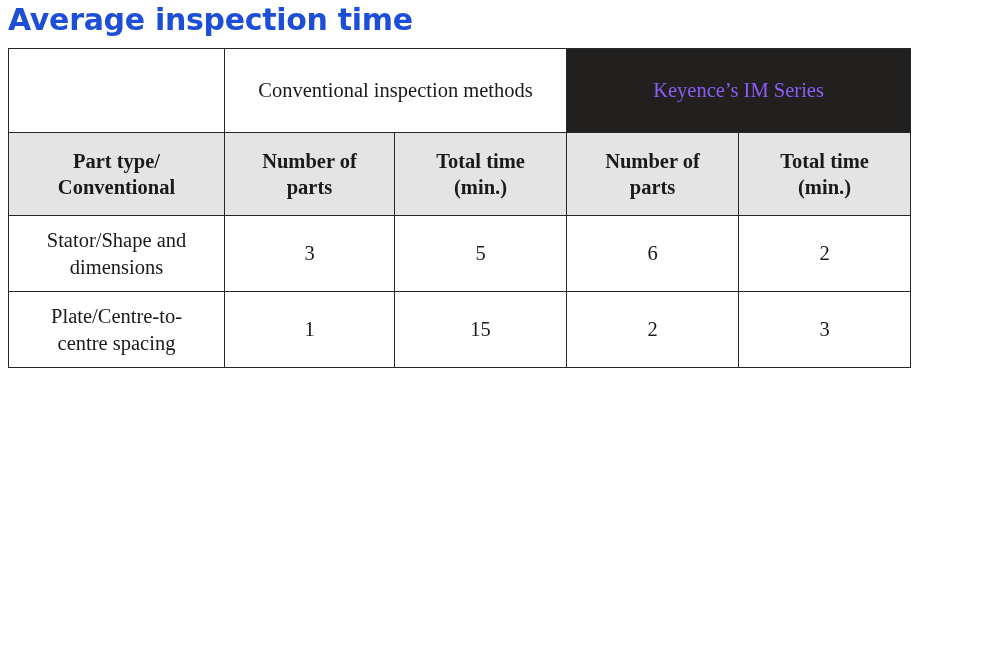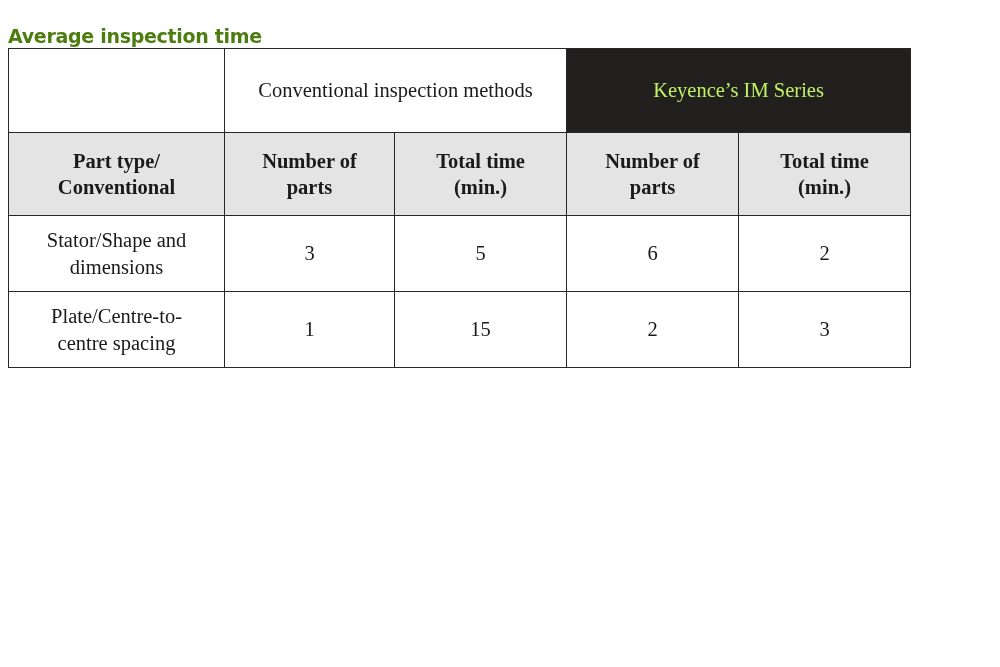--- a/index.html
+++ b/index.html
@@ -19,26 +19,26 @@
     position: relative;
     width: 1000px;
     height: 667px;
     background: #ffffff;
   }
 
   
   .title {
     position: absolute;
     left: 8px;
-    top: 20px;
+    top: 4px;
     font-family: "DejaVu Sans", "Liberation Sans", sans-serif;
     font-weight: bold;
-    font-size: 19px;
+    font-size: 30px;
     letter-spacing: -0.3px;
-    color: #4d7c0f;
+    color: #1d4ed8;
     line-height: 32px;
     white-space: nowrap;
   }
 
   
   .table-wrap {
     position: absolute;
     left: 8px;
     top: 48px;
     width: 902px;
@@ -73,21 +73,21 @@
   td.corner-blank {
     background: #ffffff;
   }
   td.group-conventional {
     background: #ffffff;
     font-size: 21px;
     font-weight: normal;
   }
   td.group-keyence {
     background: #221f1f;
-    color: #bef264;
+    color: #8b5cf6;
     border-color: #221f1f;
     border-left-color: #26272a;
     font-size: 21px;
     font-weight: normal;
   }
 
   
   tr.subhead-row td {
     height: 78px;
     background: #e4e4e4;

